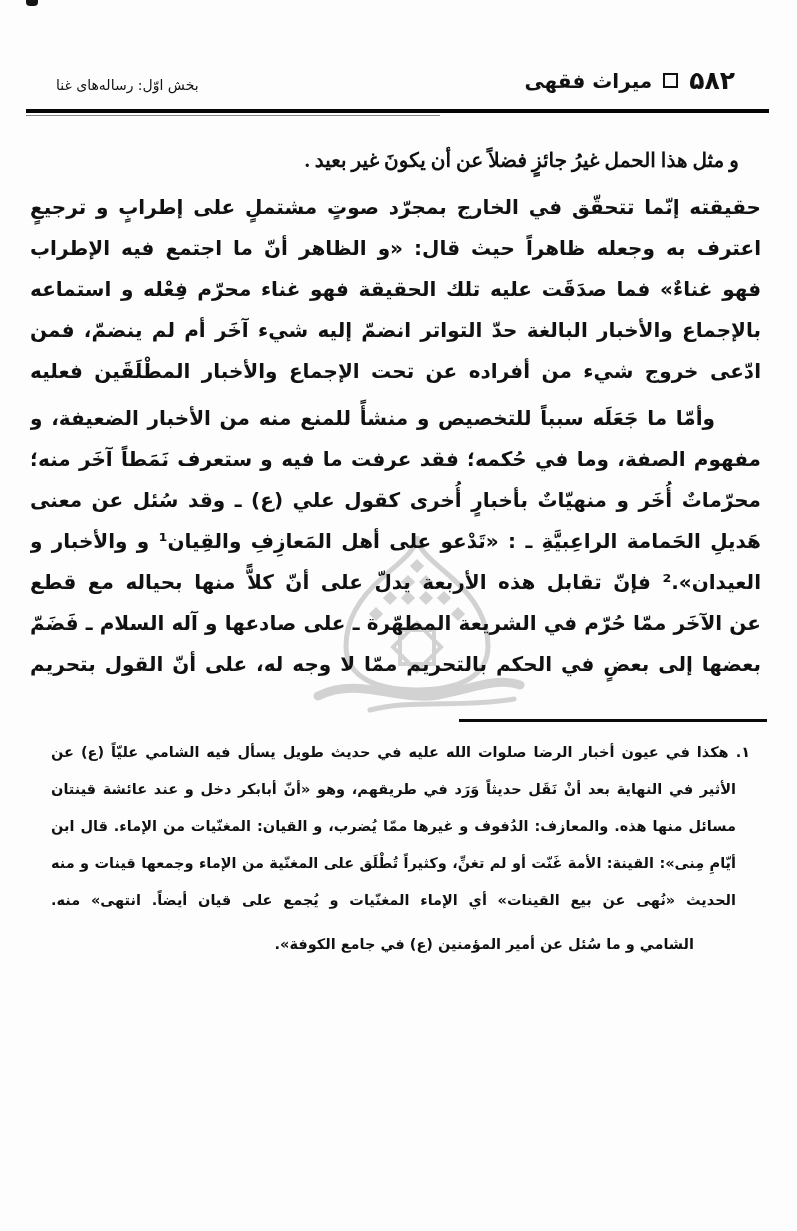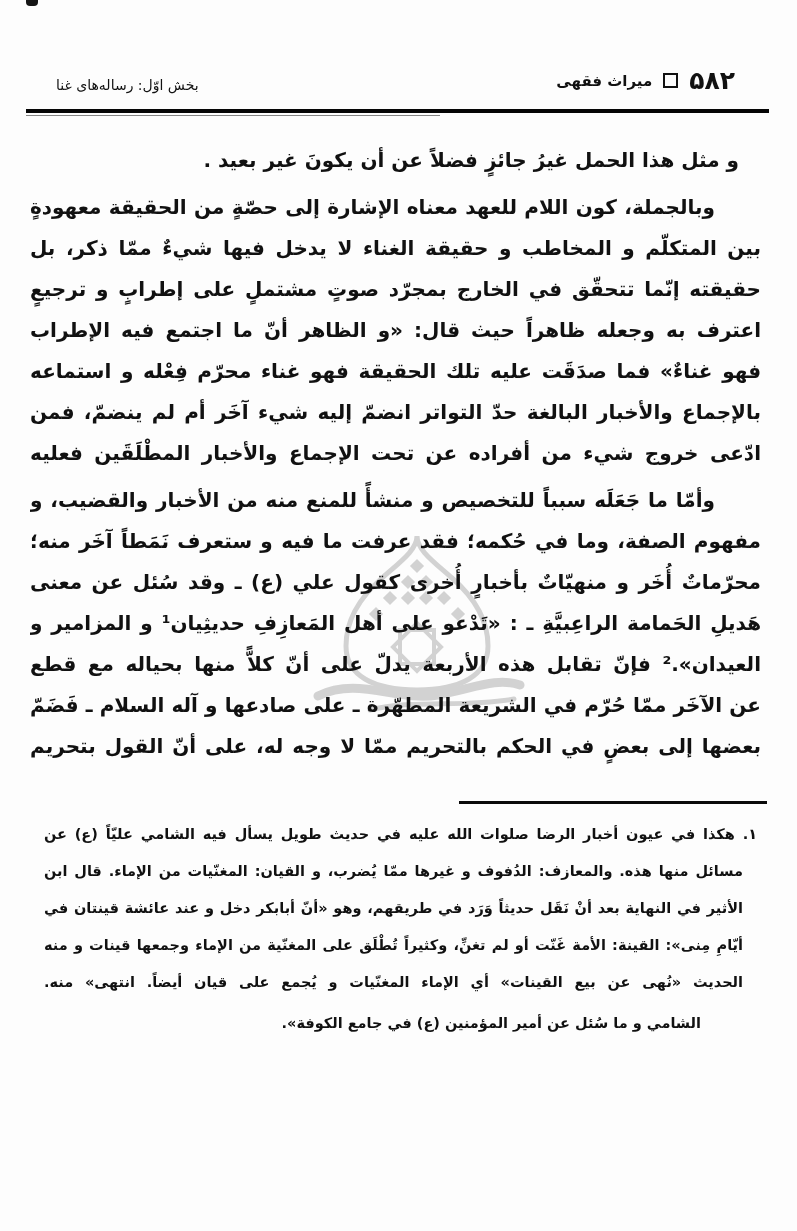--- a/index.html
+++ b/index.html
@@ -20,59 +20,59 @@
     align-items:flex-end;
     padding:68px 62px 0 56px;
     font-weight:700;
   }
   .hdr-book{display:flex;align-items:center;gap:7px;font-size:14px;}
   .hdr-page-number{font-size:25px;letter-spacing:2px;line-height:1;}
   .box-icon{
     display:inline-block;width:11px;height:11px;
     border:2.5px solid #111;background:transparent;margin:0 4px;
   }
-  .hdr-title{font-size:15px;}
+  .hdr-title{font-size:20px;}
   .hdr-section{font-size:14px;font-weight:400;}
   .rule{height:4px;background:#050505;margin:16px 28px 0 26px;}
   .rule-thin{height:1px;background:#444;opacity:.65;width:52%;margin:2px auto 0 26px;}
   
   .bodytext{
     position:relative;z-index:1;
     padding:24px 36px 0 30px;
     font-size:20px;
     font-weight:700;
   }
   .para{margin:0 0 6px 0;}
   .bl{
     text-align:justify;
     text-align-last:justify;
     line-height:41px;
     max-height:41px;
     overflow:hidden;
     white-space:normal;
   }
   .bl.short{text-align:right;text-align-last:right;}
-  .ind-sm{padding-right:22px;}
+  .ind-sm{padding-right:22px;font-family:Liberation Serif, serif;}
   .ind{padding-right:46px;}
   
   .watermark{
     position:absolute;left:312px;top:530px;z-index:0;
     opacity:.55;pointer-events:none;
   }
   
   .fn-sep{
     width:308px;height:3px;background:#0a0a0a;
     margin:34px 30px 12px auto; 
   }
   .footnotes{
     position:relative;z-index:1;
     padding:0 40px 0 44px;
     font-size:14.5px;font-weight:700;
   }
-  .fn{margin:0;}
+  .fn{margin:7px;}
   .fn + .fn{margin-top:4px;}
   .fl{
     text-align:justify;text-align-last:justify;
     line-height:37px;max-height:37px;overflow:hidden;
   }
   .fl.cont{padding-right:14px;}
   .fl.short{text-align:left;text-align-last:right;padding-right:56px;}
   
   .speck{position:absolute;background:#151515;}
   .speck-1{left:26px;top:0;width:12px;height:6px;border-radius:0 0 4px 4px;}
@@ -118,45 +118,43 @@
       <path d="M6,166 C46,146 86,172 126,165 C160,159 184,147 208,155" stroke-width="9"></path>
       <path d="M58,180 C100,169 152,178 202,169" stroke-width="5"></path>
     </g>
   </svg>
 
   <main class="bodytext">
     <div class="para">
       <div class="bl short ind-sm">و مثل هذا الحمل غيرُ جائزٍ فضلاً عن أن يكونَ غير بعيد .</div>
     </div>
     <div class="para">
-      <div class="bl ind">وبالجملة، كون اللام للعهد معناه الإشارة إلى حصّةٍ من الحقيقة معهودةٍ</div>
-      <div class="bl">بين المتكلّم و المخاطب و حقيقة الغناء لا يدخل فيها شيءٌ ممّا ذكر، بل</div>
       <div class="bl">حقيقته إنّما تتحقّق في الخارج بمجرّد صوتٍ مشتملٍ على إطرابٍ و ترجيعٍ كما</div>
       <div class="bl">اعترف به وجعله ظاهراً حيث قال: «و الظاهر أنّ ما اجتمع فيه الإطراب والترجيع</div>
       <div class="bl">فهو غناءٌ» فما صدَقَت عليه تلك الحقيقة فهو غناء محرّم فِعْله و استماعه</div>
       <div class="bl">بالإجماع والأخبار البالغة حدّ التواتر انضمّ إليه شيء آخَر أم لم ينضمّ، فمن</div>
       <div class="bl">ادّعى خروج شيء من أفراده عن تحت الإجماع والأخبار المطْلَقَين فعليه</div>
     </div>
     <div class="para">
-      <div class="bl ind">وأمّا ما جَعَلَه سبباً للتخصيص و منشأً للمنع منه من الأخبار والقضيب، و</div>
+      <div class="bl ind">وأمّا ما جَعَلَه سبباً للتخصيص و منشأً للمنع منه من الأخبار الضعيفة، و</div>
       <div class="bl">مفهوم الصفة، وما في حُكمه؛ فقد عرفت ما فيه و ستعرف نَمَطاً آخَر منه؛ نعم،</div>
       <div class="bl">محرّماتٌ أُخَر و منهيّاتٌ بأخبارٍ أُخرى كقول علي (ع) ـ وقد سُئل عن معنى</div>
-      <div class="bl">هَديلِ الحَمامة الراعِبيَّةِ ـ : «تَدْعو على أهل المَعازِفِ حديثِيان¹ و المزامير و</div>
+      <div class="bl">هَديلِ الحَمامة الراعِبيَّةِ ـ : «تَدْعو على أهل المَعازِفِ والقِيان¹ و والأخبار و</div>
       <div class="bl">العيدان».² فإنّ تقابل هذه الأربعة يدلّ على أنّ كلاًّ منها بحياله مع قطع النظر</div>
       <div class="bl">عن الآخَر ممّا حُرّم في الشريعة المطهّرة ـ على صادعها و آله السلام ـ فَضَمّ</div>
       <div class="bl">بعضها إلى بعضٍ في الحكم بالتحريم ممّا لا وجه له، على أنّ القول بتحريم</div>
     </div>
   </main>
 
   <div class="fn-sep"></div>
   <footer class="footnotes">
     <div class="fn">
       <div class="fl">١. هكذا في عيون أخبار الرضا صلوات الله عليه في حديث طويل يسأل فيه الشامي عليّاً (ع) عن</div>
+      <div class="fl cont">الأثير في النهاية بعد أنْ نَقَل حديثاً وَرَد في طريقهم، وهو «أنّ أبابكر دخل و عند عائشة قينتان في</div>
       <div class="fl cont">مسائل منها هذه. والمعازف: الدُفوف و غيرها ممّا يُضرب، و القيان: المغنّيات من الإماء. قال ابن</div>
-      <div class="fl cont">الأثير في النهاية بعد أنْ نَقَل حديثاً وَرَد في طريقهم، وهو «أنّ أبابكر دخل و عند عائشة قينتان في</div>
       <div class="fl cont">أيّامِ مِنى»: القينة: الأمة غَنّت أو لم تغنِّ، وكثيراً تُطْلَق على المغنّية من الإماء وجمعها قينات و منه</div>
       <div class="fl cont">الحديث «نُهى عن بيع القينات» أي الإماء المغنّيات و يُجمع على قيان أيضاً. انتهى» منه.</div>
     </div>
     <div class="fn">
       <div class="fl short">الشامي و ما سُئل عن أمير المؤمنين (ع) في جامع الكوفة».</div>
     </div>
   </footer>
 
 </div>
 

